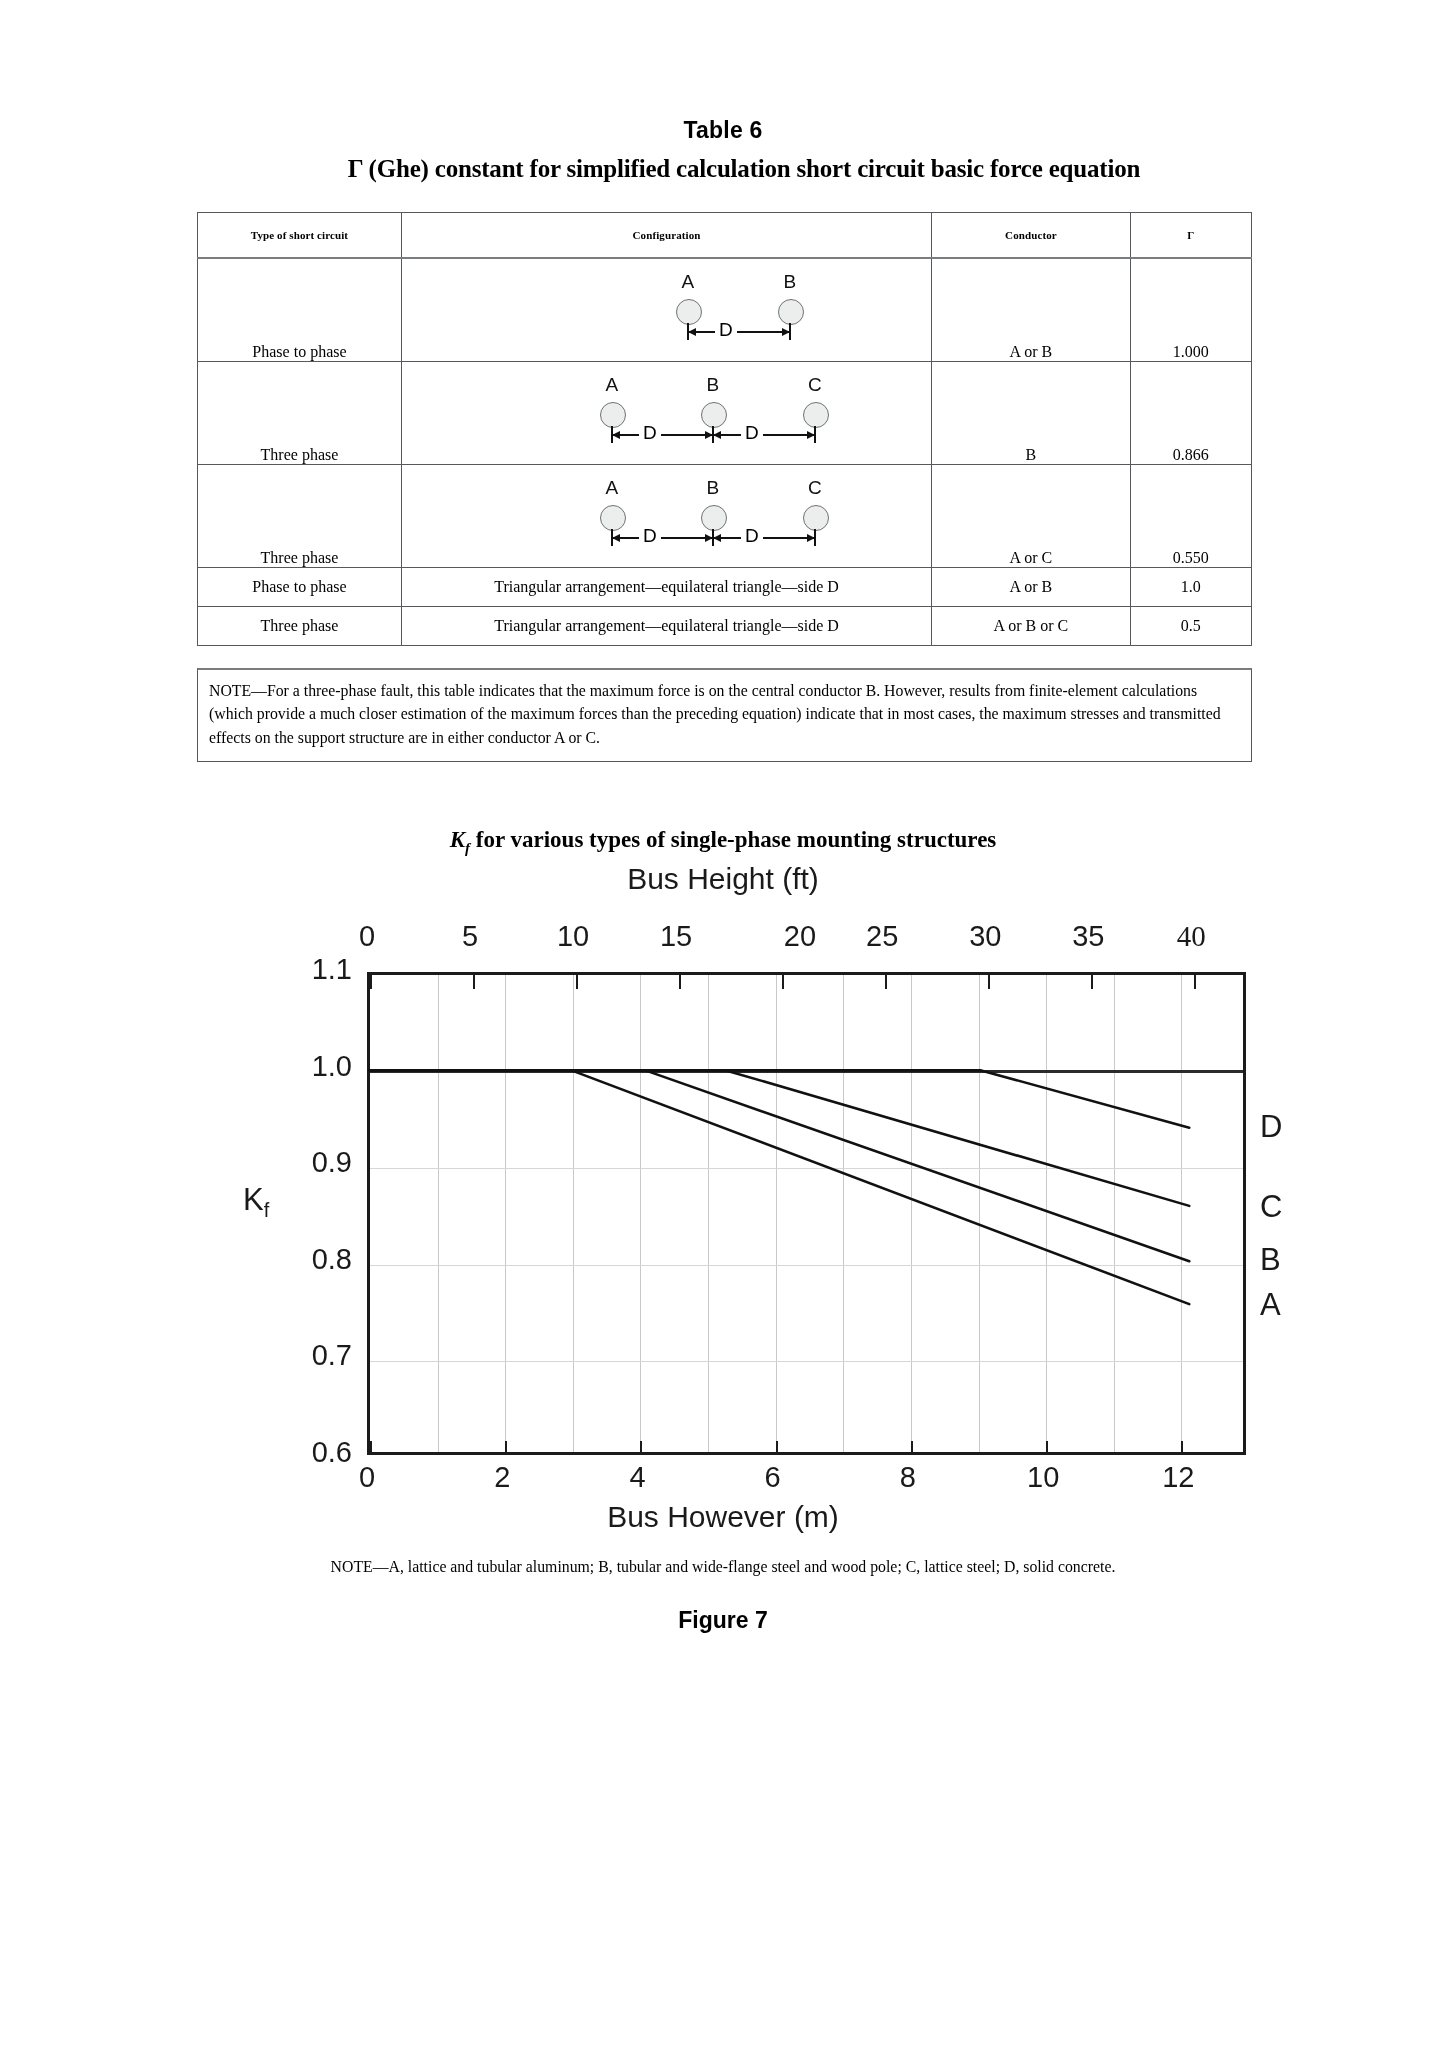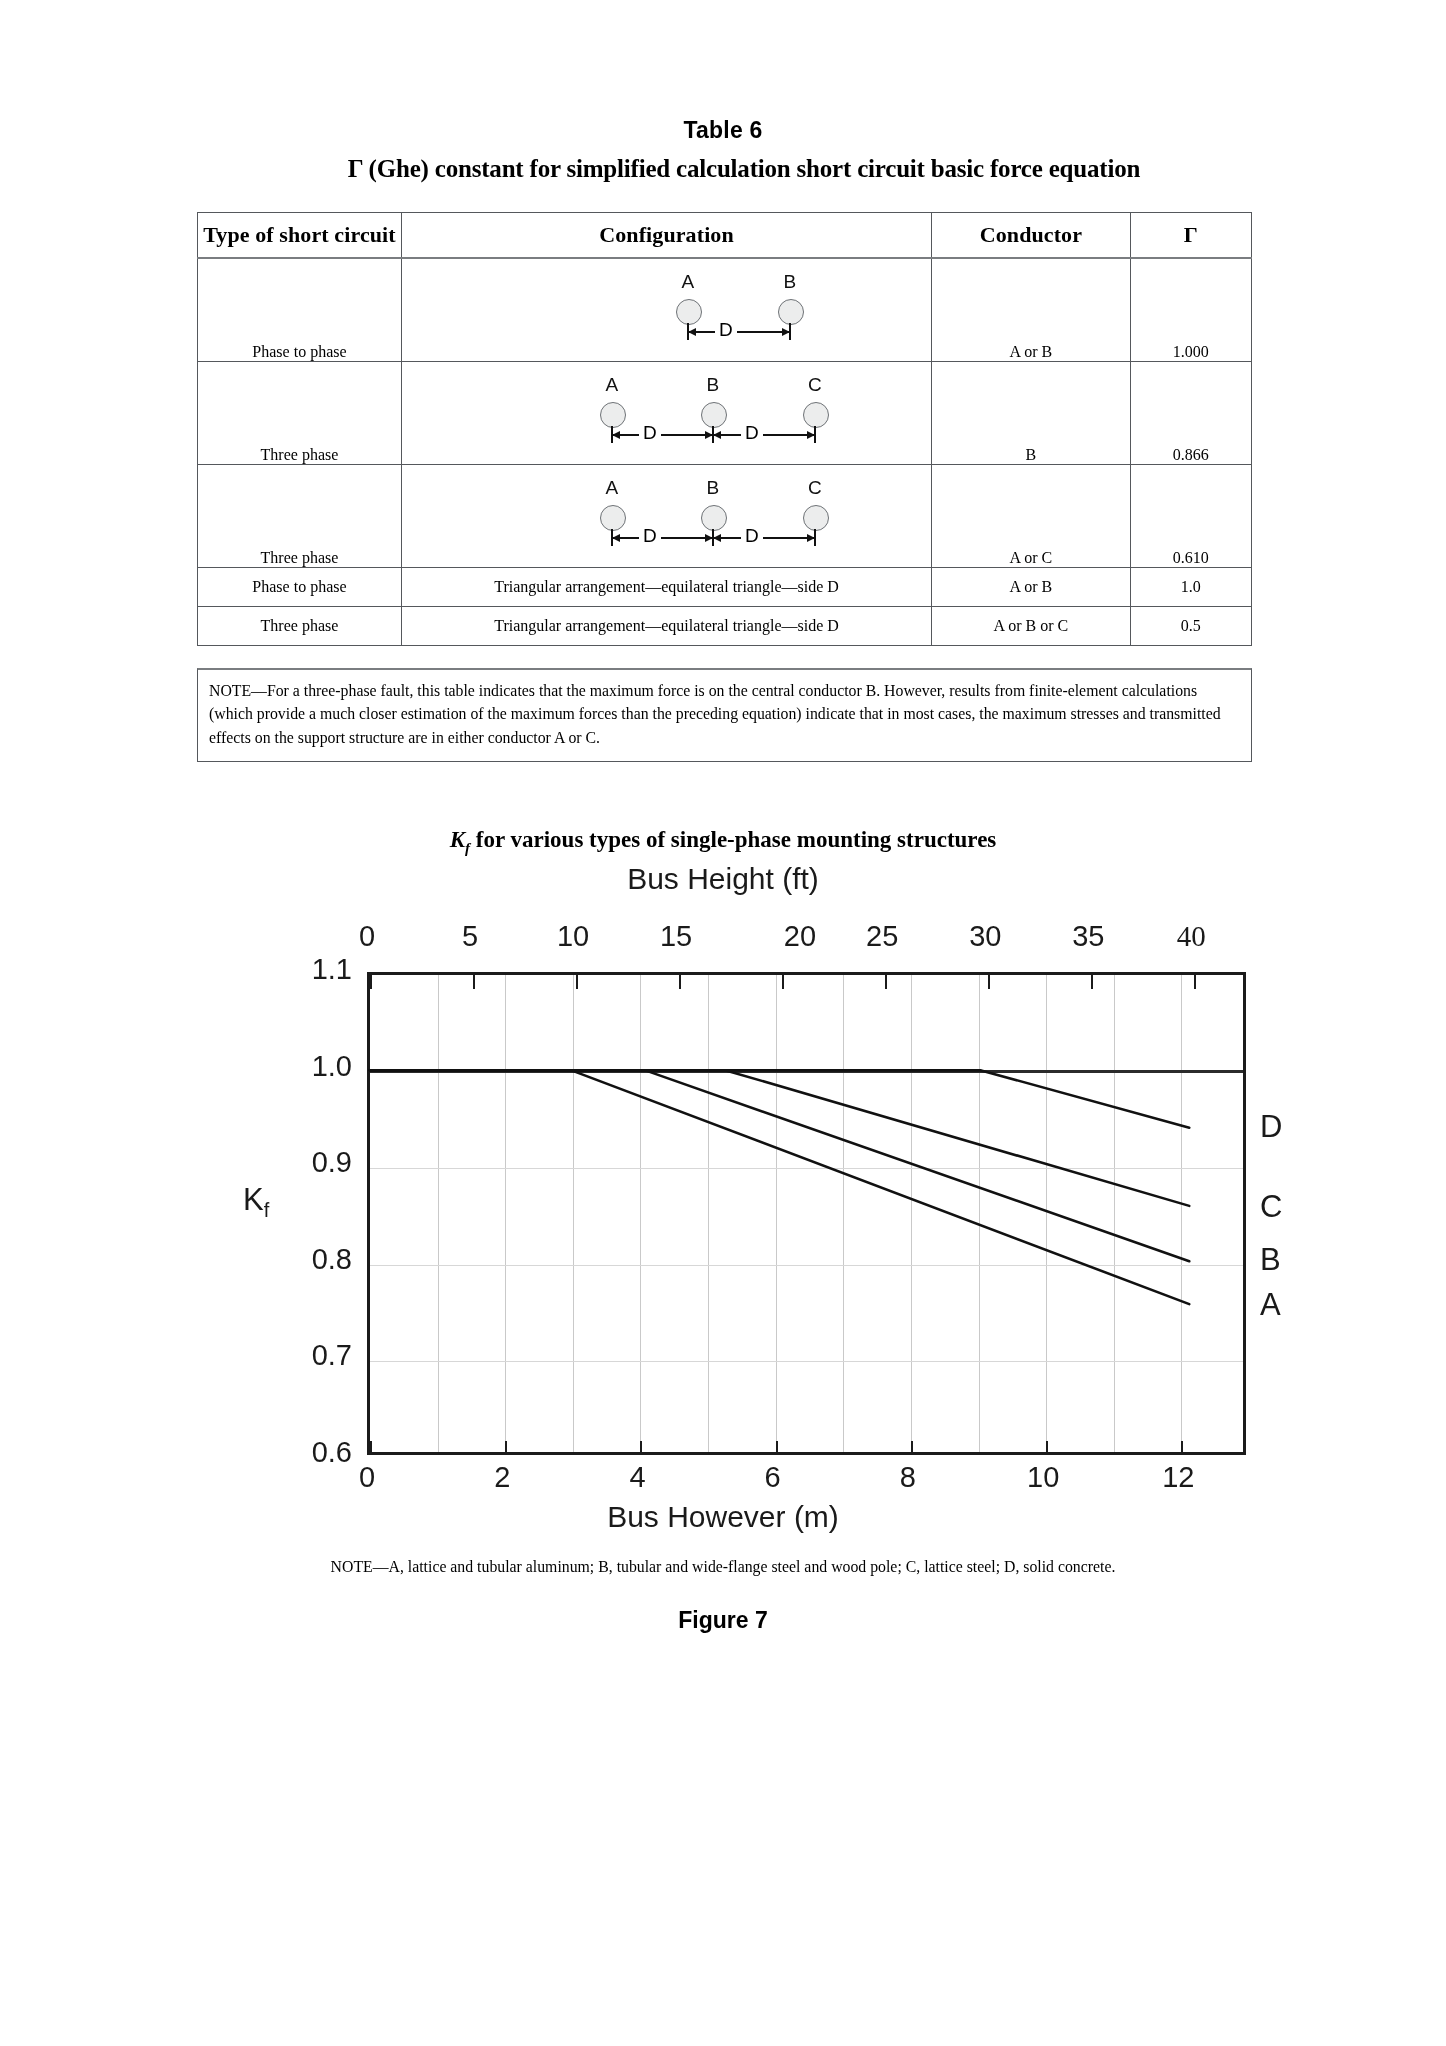--- a/index.html
+++ b/index.html
@@ -59,21 +59,21 @@
   .t6 td, .t6 th {
     border: 1px solid #55585c;
     padding: 0;
     vertical-align: bottom;
     font-weight: normal;
   }
   .t6 thead th {
     height: 44px;
     vertical-align: middle;
     text-align: center;
-    font-size: 22px;
+    font-size: 11px;
     font-weight: bold;
     border-bottom: 2px solid #7a7d80;
     letter-spacing: .1px;
   }
   .col-type  { width: 190px; }
   .col-conf  { width: 494px; }
   .col-cond  { width: 185px; }
   .col-gam   { width: 113px; }
 
   .cell-type {
@@ -400,21 +400,21 @@
             <div class="cond-lbl" style="left:401px;">C</div>
             <div class="cond" style="left:401px;"></div>
             <div class="tickmark" style="left:412px;"></div>
             <div class="dimline" style="left:210px;width:101px;"></div>
             <div class="dimlabel" style="left:237px;">D</div>
             <div class="dimline" style="left:311px;width:102px;"></div>
             <div class="dimlabel" style="left:339px;">D</div>
           </div>
         </td>
         <td class="cell-cond">A or C</td>
-        <td class="cell-gam">0.610</td>
+        <td class="cell-gam">0.550</td>
       </tr>
 
       <tr class="row-text">
         <td class="cell-type">Phase to phase</td>
         <td class="cell-conf-text">Triangular arrangement—equilateral triangle—side D</td>
         <td class="cell-cond">A or B</td>
         <td class="cell-gam">1.0</td>
       </tr>
 
       <tr class="row-text">

